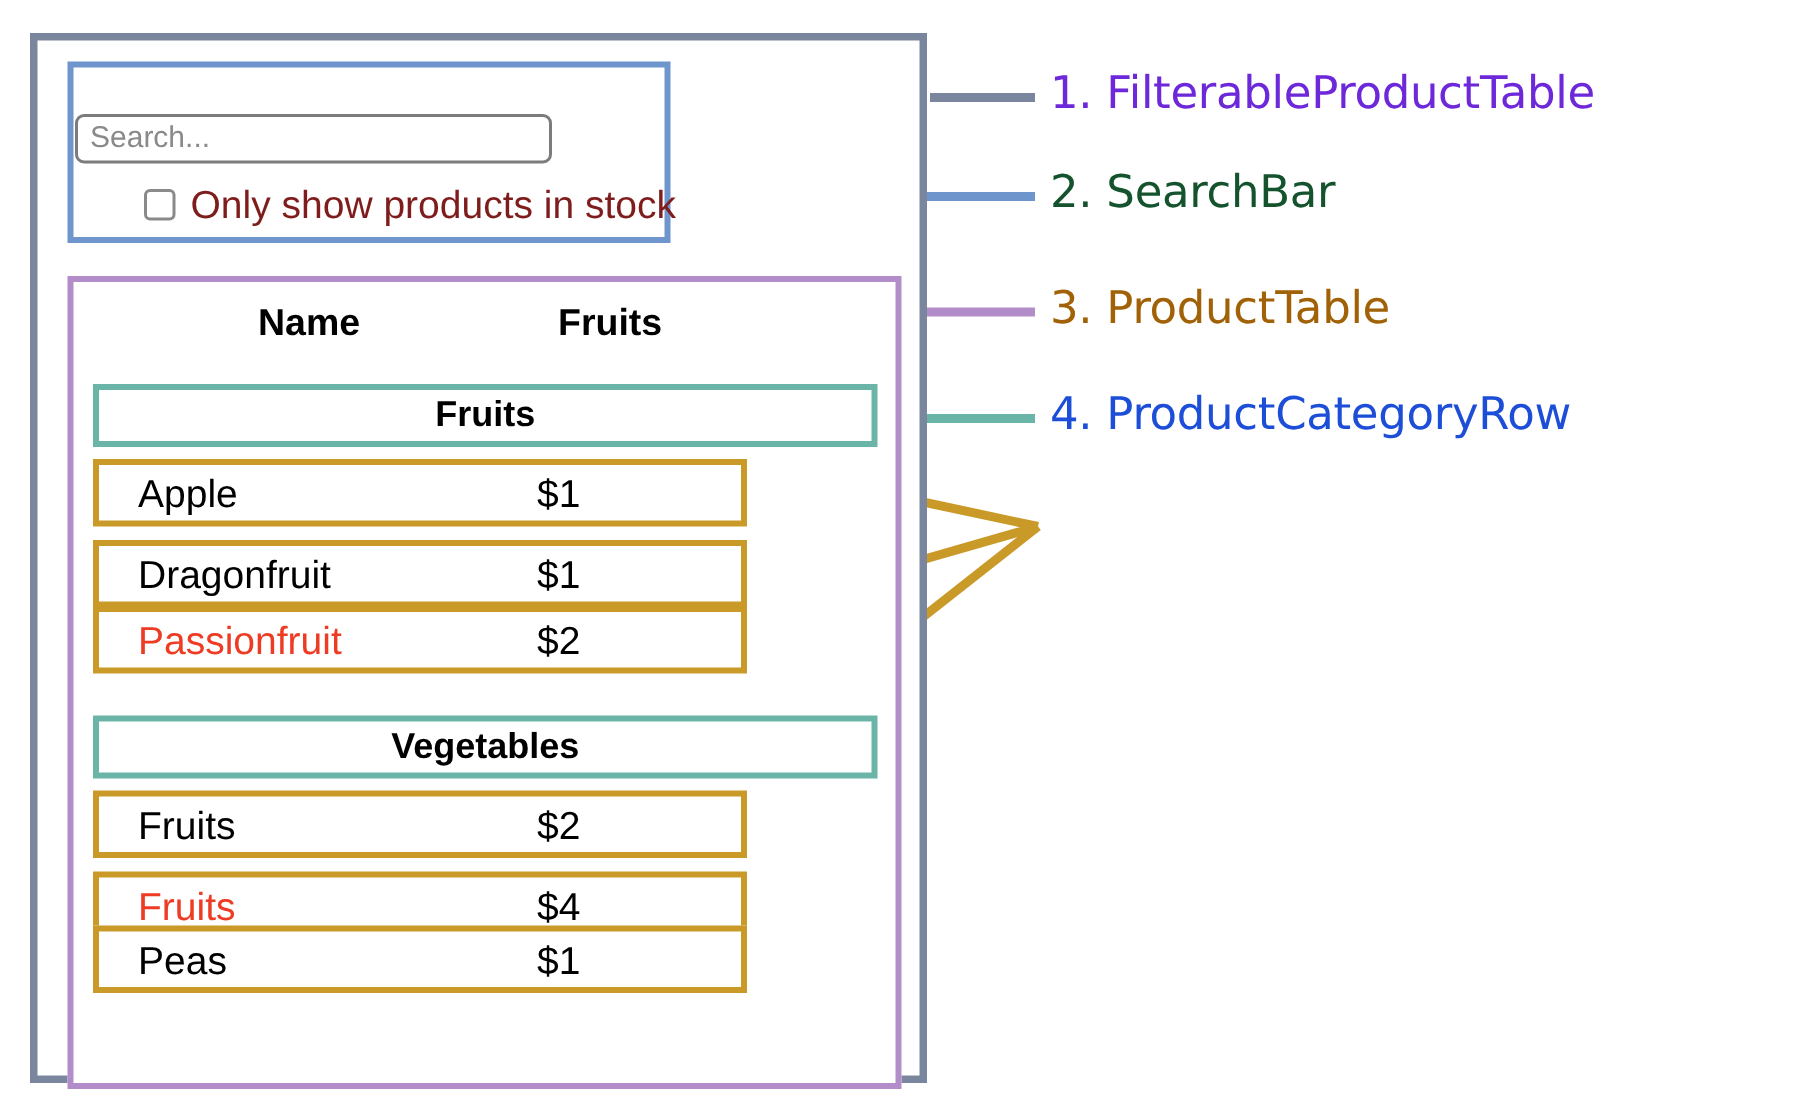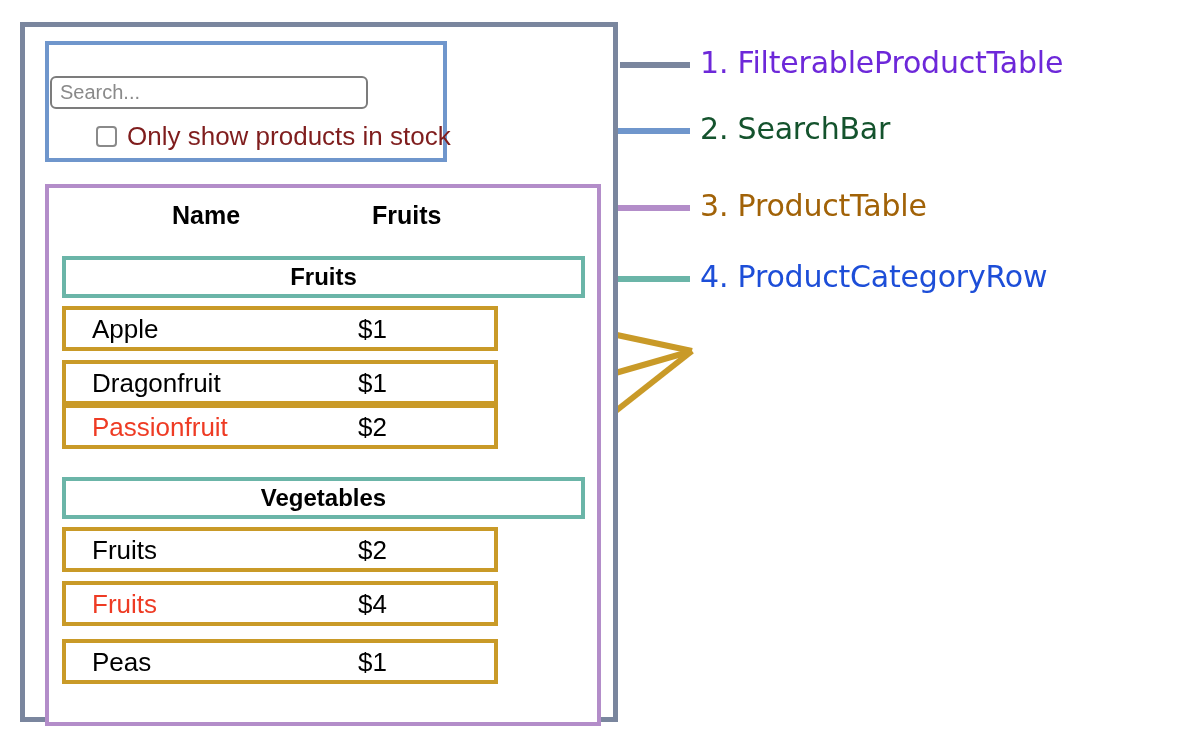--- a/index.html
+++ b/index.html
@@ -203,21 +203,21 @@
   </div>
 
   <div class="prod-row" style="top:527px;">
     <div class="pname">Fruits</div>
     <div class="pprice">$2</div>
   </div>
   <div class="prod-row" style="top:581px;">
     <div class="pname out-of-stock">Fruits</div>
     <div class="pprice">$4</div>
   </div>
-  <div class="prod-row" style="top:639px;">
+  <div class="prod-row" style="top:617px;">
     <div class="pname">Peas</div>
     <div class="pprice">$1</div>
   </div>
 
   <div class="annot" style="left:700px; top:48px;  color:#6d28d9;">
     <span>1.</span>
     <span>FilterableProductTable</span>
   </div>
 
   <div class="annot" style="left:700px; top:114px; color:#14532d;">

